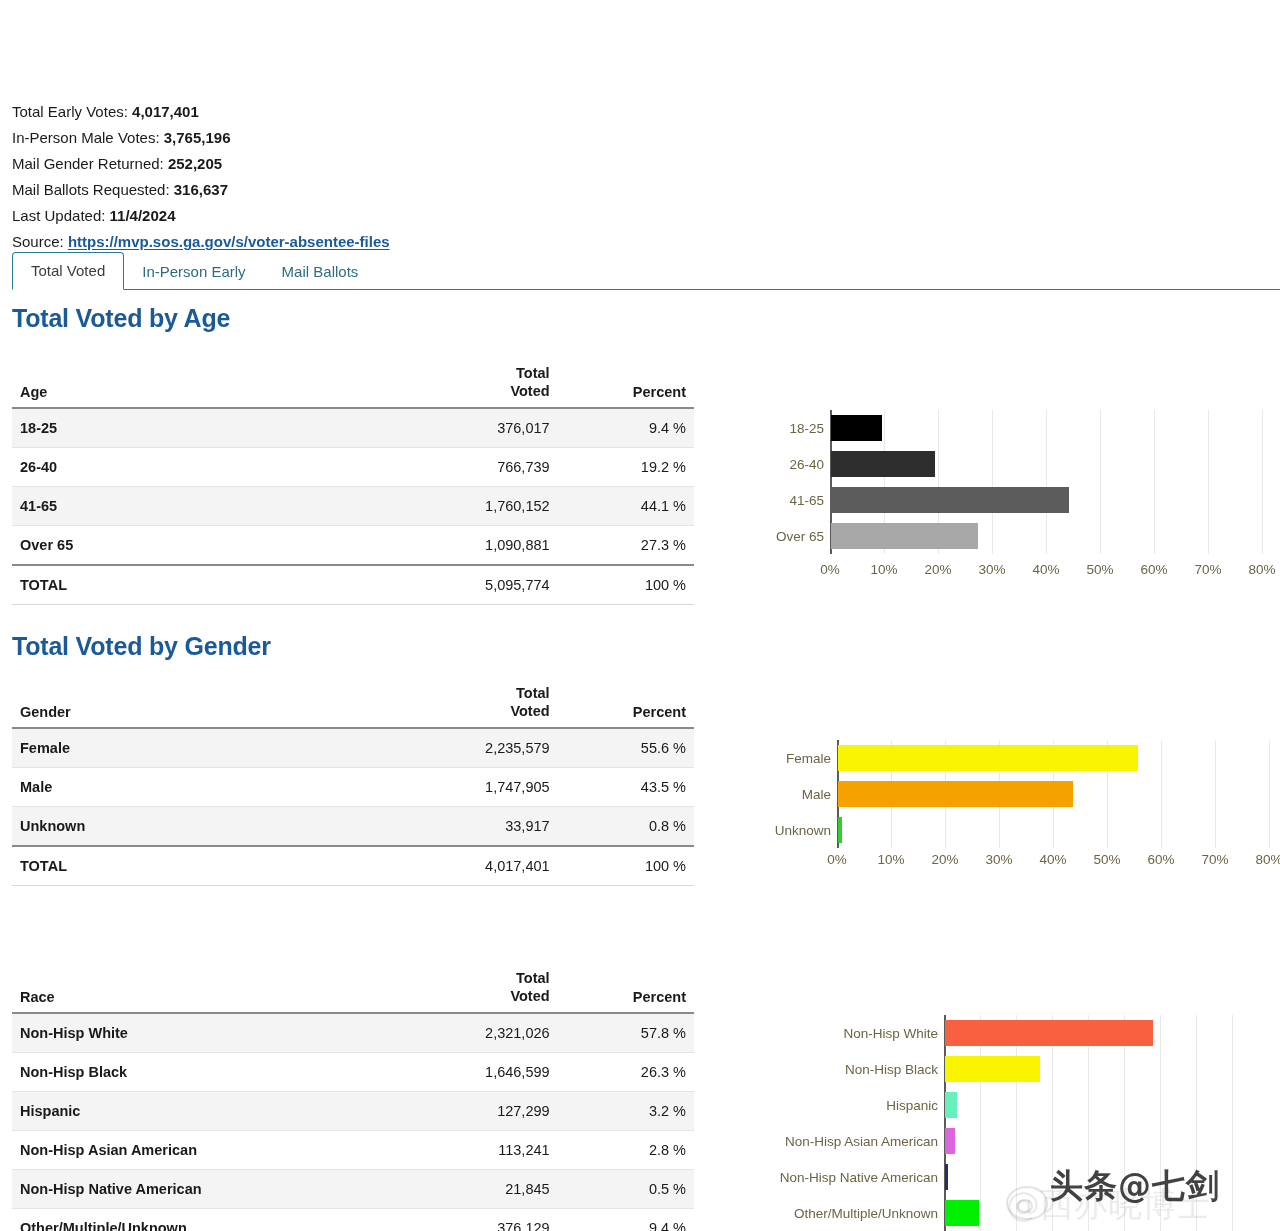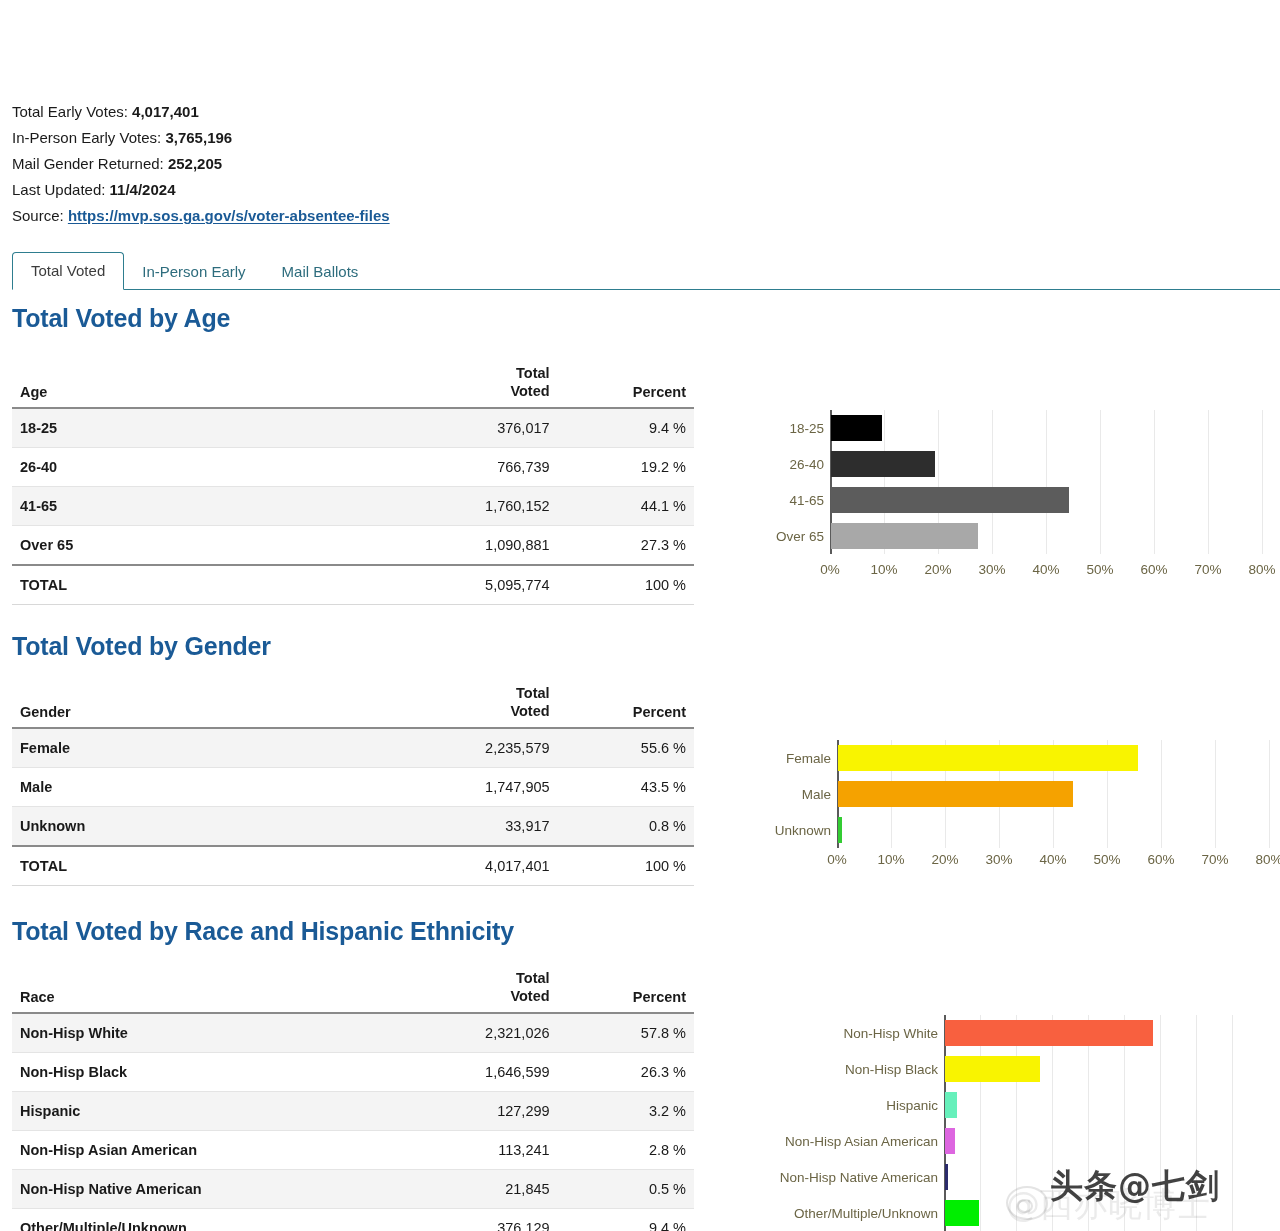--- a/index.html
+++ b/index.html
@@ -157,26 +157,30 @@
 
 <div class="page">
 
 
   <div class="summary">
     <div class="summary-line">
       <span class="lbl">Total Early Votes:</span>
       <span class="val">4,017,401</span>
     </div>
     <div class="summary-line">
-      <span class="lbl">In-Person Early Votes:</span>
+      <span class="lbl">In-Person Male Votes:</span>
       <span class="val">3,765,196</span>
     </div>
     <div class="summary-line">
       <span class="lbl">Mail Gender Returned:</span>
       <span class="val">252,205</span>
+    </div>
+    <div class="summary-line">
+      <span class="lbl">Mail Ballots Requested:</span>
+      <span class="val">316,637</span>
     </div>
     <div class="summary-line">
       <span class="lbl">Last Updated:</span>
       <span class="val">11/4/2024</span>
     </div>
     <div class="summary-line">
       <span class="lbl">Source:</span>
       <span class="src-link">https://mvp.sos.ga.gov/s/voter-absentee-files</span>
     </div>
   </div>
@@ -332,21 +336,20 @@
         <div class="tick-label" style="left: 193px; top: 132px;">20%</div>
         <div class="tick-label" style="left: 247px; top: 132px;">30%</div>
         <div class="tick-label" style="left: 301px; top: 132px;">40%</div>
         <div class="tick-label" style="left: 355px; top: 132px;">50%</div>
         <div class="tick-label" style="left: 409px; top: 132px;">60%</div>
         <div class="tick-label" style="left: 463px; top: 132px;">70%</div>
         <div class="tick-label" style="left: 517px; top: 132px;">80%</div>
       </div>
   </div>
 
-  <div class="section-title" id="sec-race-title">Total Voted by Race and Hispanic Ethnicity</div>
 
   <table class="datatable" id="tbl-race">
     <colgroup>
         <col style="width:56%">
         <col style="width:24%">
         <col style="width:20%">
       </colgroup>
     <thead>
       <tr>
         <th class="c-label">Race</th>

